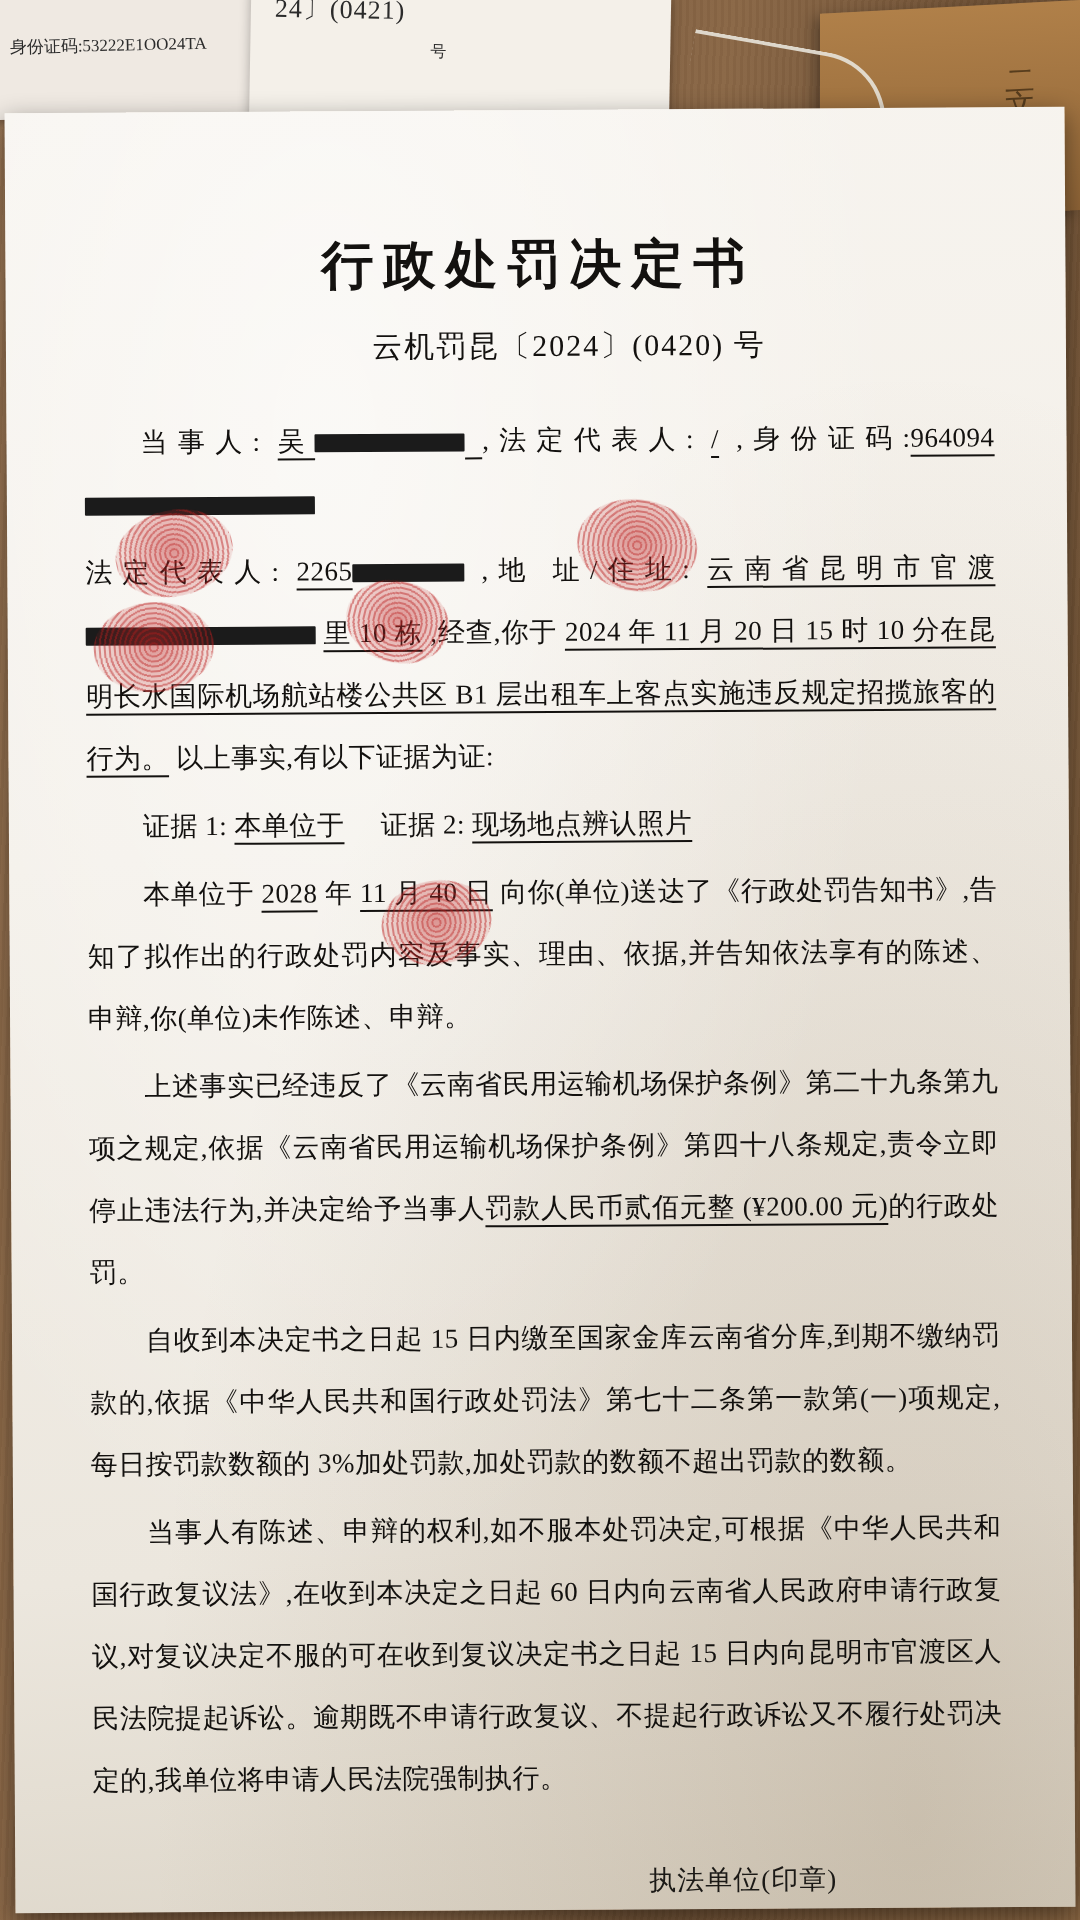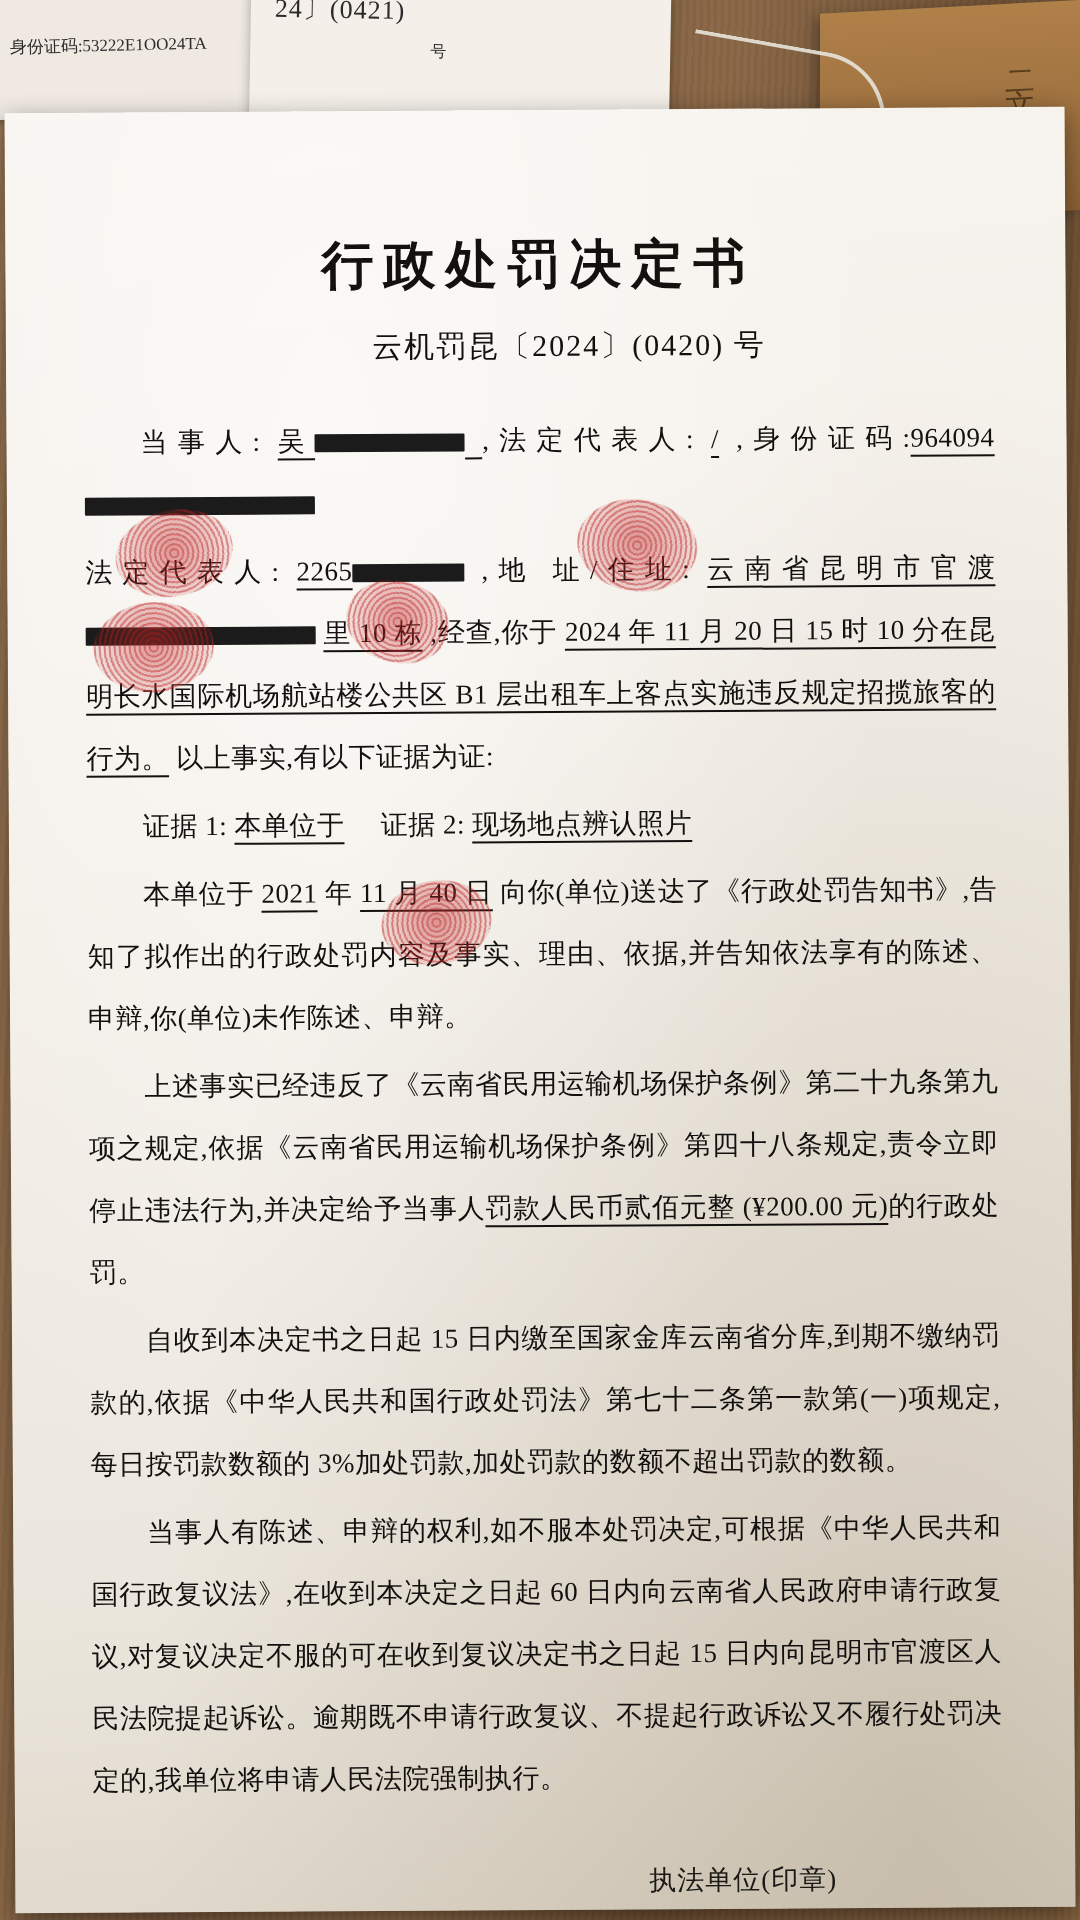--- a/index.html
+++ b/index.html
@@ -154,21 +154,21 @@
 
     <p class="para indent">
       <span>证据 1:</span>
       <span class="u">本单位于</span>&nbsp;&nbsp;&nbsp;&nbsp;
       <span>证据 2:</span>
       <span class="u">现场地点辨认照片</span>
     </p>
 
     <p class="para indent">
       <span>本单位于</span>
-      <span class="u">2021</span>
+      <span class="u">2028</span>
       <span>年</span>
       <span class="u">11 月 40 日</span>
       <span>向你(单位)送达了《行政处罚告知书》,告知了拟作出的行政处罚内容及事实、理由、依据,并告知依法享有的陈述、申辩,你(单位)未作陈述、申辩。</span>
     </p>
 
     <p class="para indent">
       <span>上述事实已经违反了《云南省民用运输机场保护条例》第二十九条第九项之规定,依据《云南省民用运输机场保护条例》第四十八条规定,责令立即停止违法行为,并决定给予当事人</span><span class="u">罚款人民币贰佰元整 (¥200.00 元)</span><span>的行政处罚。</span>
     </p>
 
     <p class="para indent">自收到本决定书之日起 15 日内缴至国家金库云南省分库,到期不缴纳罚款的,依据《中华人民共和国行政处罚法》第七十二条第一款第(一)项规定,每日按罚款数额的 3%加处罚款,加处罚款的数额不超出罚款的数额。</p>

